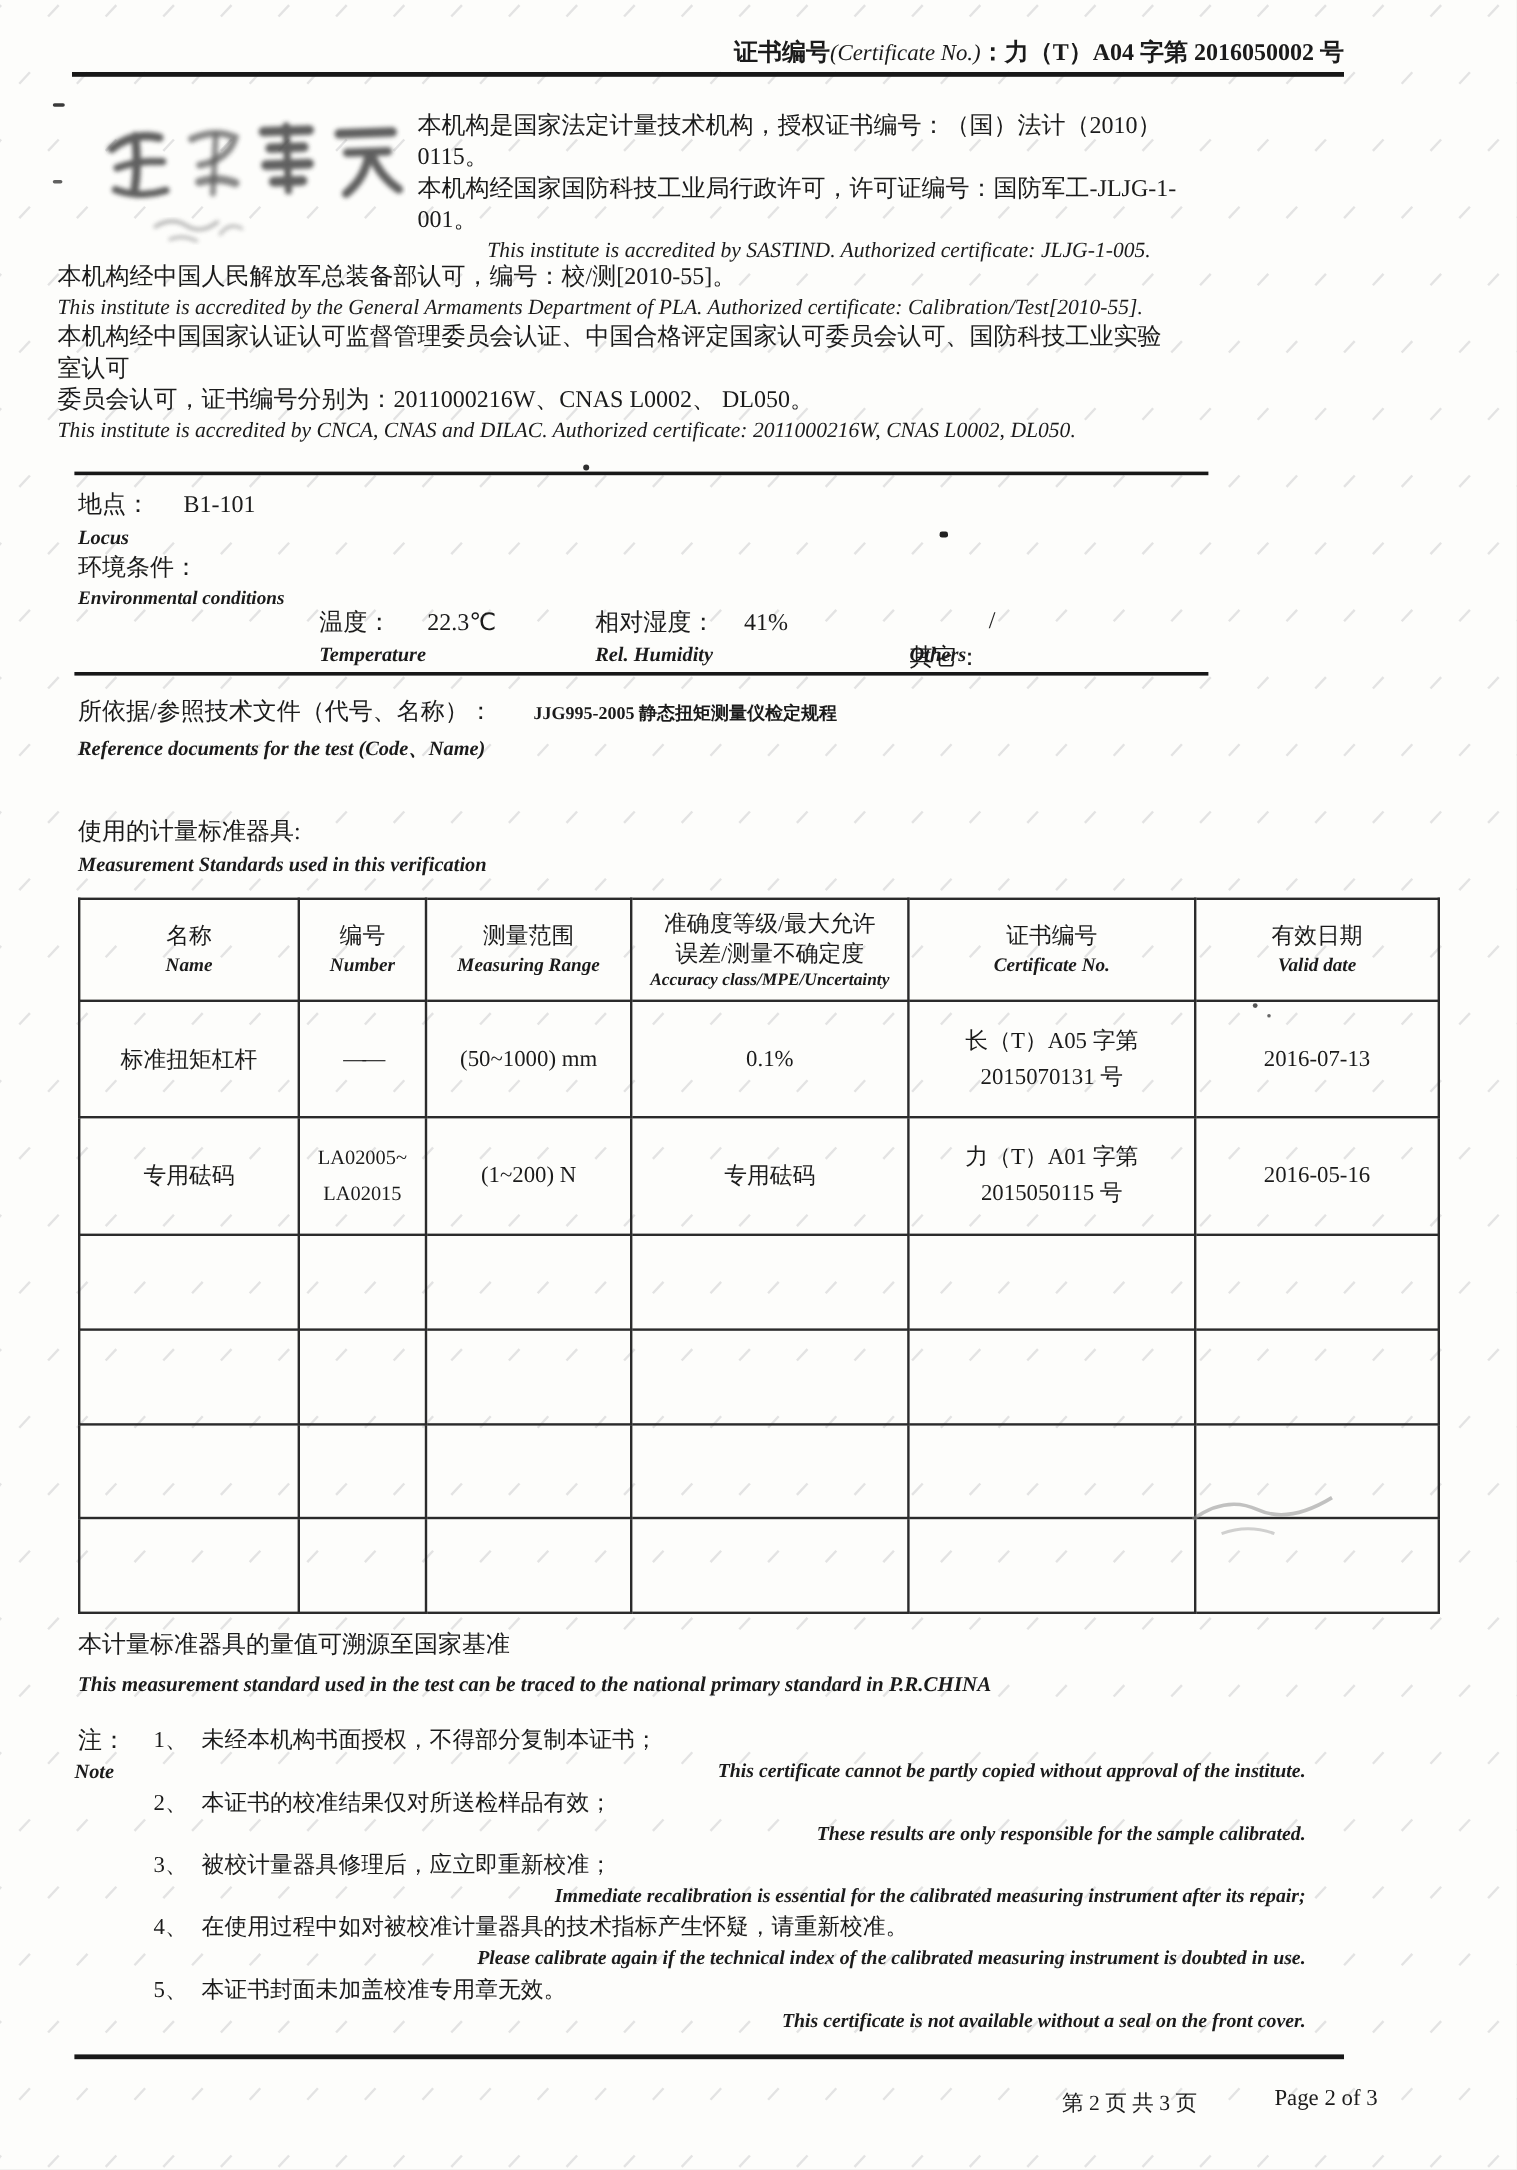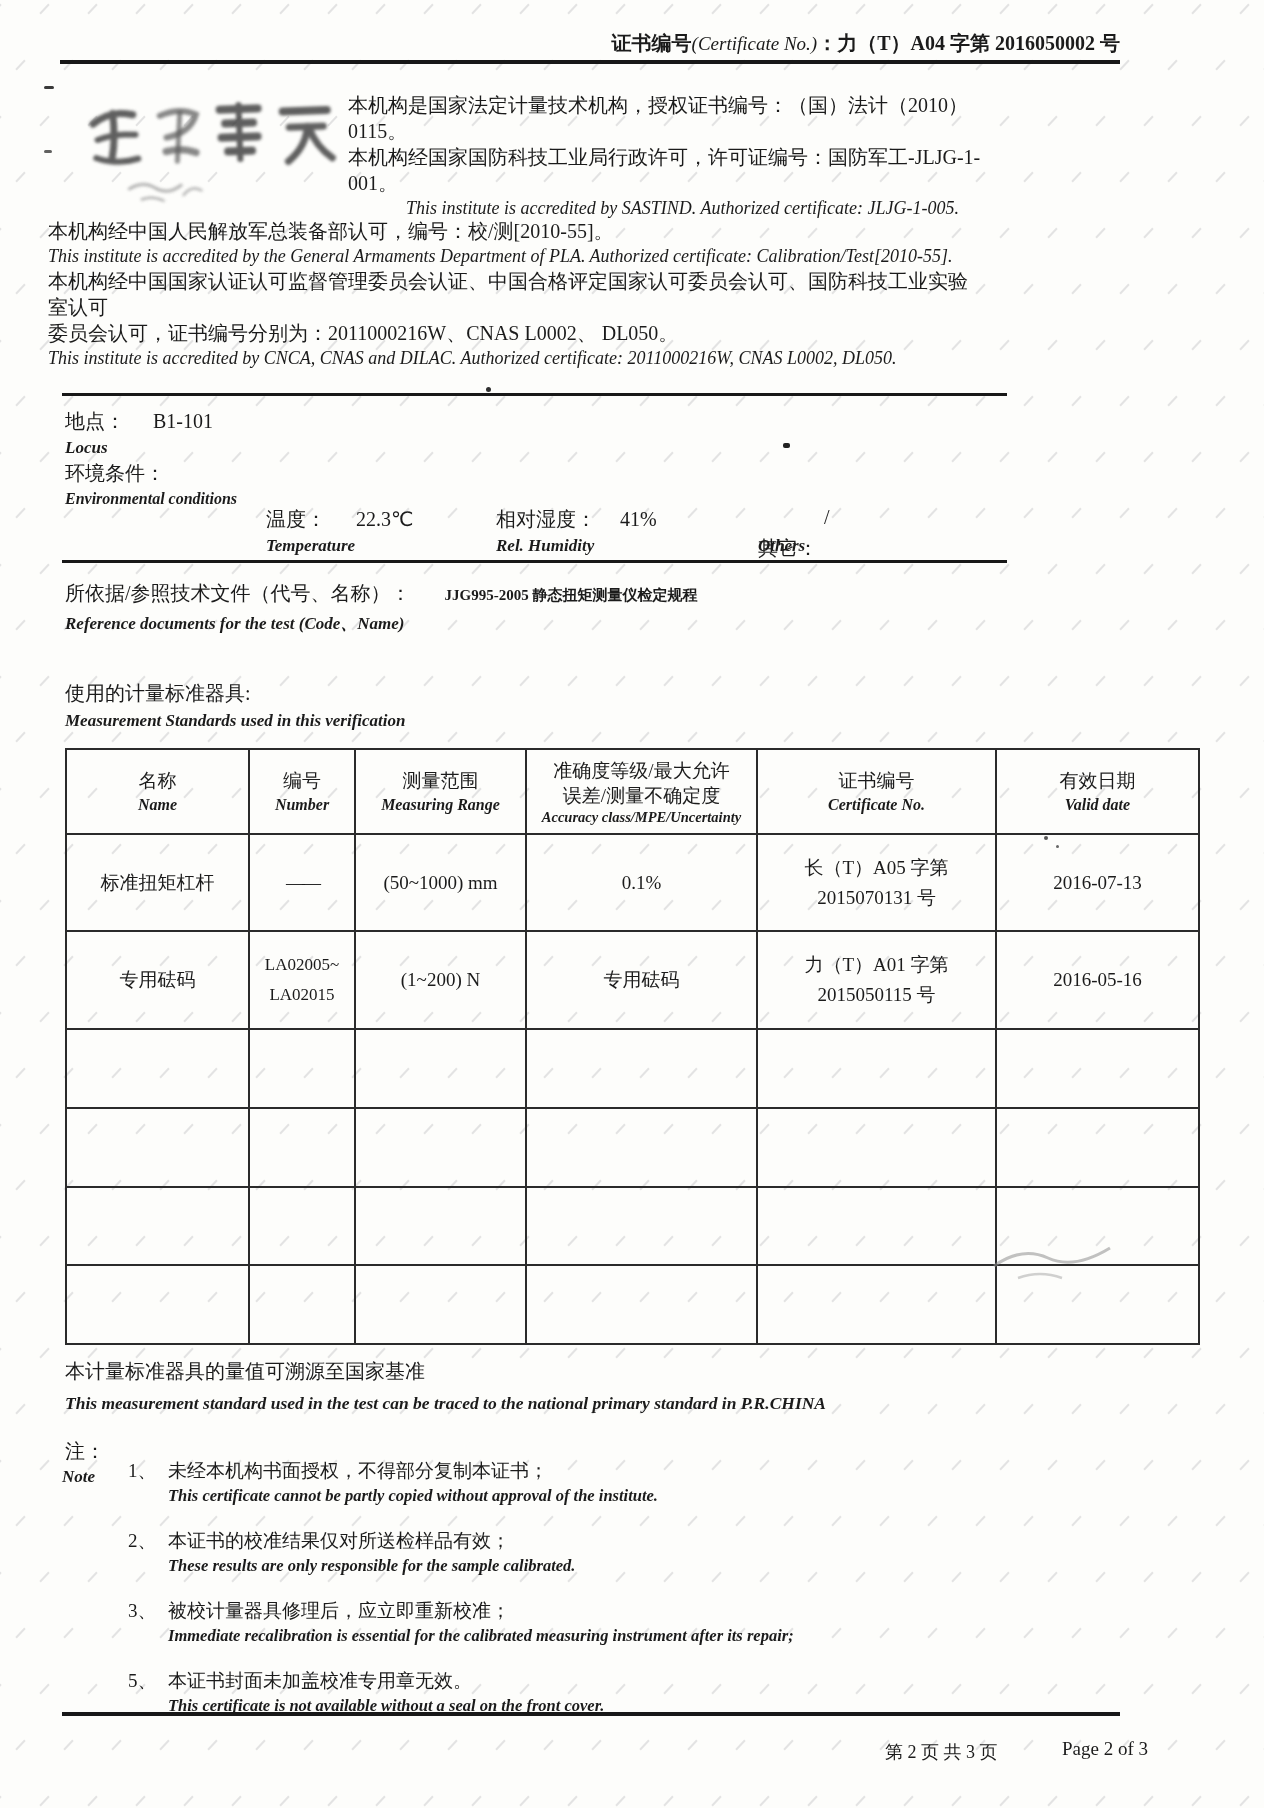--- a/index.html
+++ b/index.html
@@ -44,24 +44,24 @@
   }
   .hcn { font-size:19px; line-height:26px; }
   .hcn.tight { line-height:25px; }
   .hen { font-style:italic; font-weight:bold; font-size:16px; line-height:21px; }
   .hen.small { font-size:14.5px; line-height:18px; }
   .cell-2l div { line-height:30px; }
   .dash { letter-spacing:-3px; font-size:21px; }
 
   
   .notes { position:absolute; left:128px; top:1438px; width:960px; }
-  .note-cn { font-size:19px; line-height:26px; white-space:nowrap;margin-top:20px; }
+  .note-cn { font-size:19px; line-height:26px; white-space:nowrap; }
   .note-num { display:inline-block; width:40px; }
   .note-en { font-style:italic; font-weight:bold; font-size:16.5px; line-height:24px;
-             margin-left:40px; margin-bottom:2px; white-space:nowrap; }
+             margin-left:40px; margin-bottom:2px; white-space:nowrap;text-align:right; }
 
   
   .art { position:absolute; background:#3a3a3a; border-radius:2px; }
 
   .footer-cn { position:absolute; top:1740px; left:885px; font-size:18px; white-space:nowrap; }
   .footer-en { position:absolute; top:1738px; left:1062px; font-size:19px; white-space:nowrap; }
 
   .stamp { position:absolute; left:86px; top:90px; opacity:.82; transform:rotate(-2deg); }
 </style>
 </head>
@@ -1148,20 +1148,24 @@
     </div>
     <div>
       <div class="note-cn"><span class="note-num">2、</span><span>本证书的校准结果仅对所送检样品有效；</span></div>
       <div class="note-en">These results are only responsible for the sample calibrated.</div>
     </div>
     <div>
       <div class="note-cn"><span class="note-num">3、</span><span>被校计量器具修理后，应立即重新校准；</span></div>
       <div class="note-en">Immediate recalibration is essential for the calibrated measuring instrument after its repair;</div>
     </div>
     <div>
+      <div class="note-cn"><span class="note-num">4、</span><span>在使用过程中如对被校准计量器具的技术指标产生怀疑，请重新校准。</span></div>
+      <div class="note-en">Please calibrate again if the technical index of the calibrated measuring instrument is doubted in use.</div>
+    </div>
+    <div>
       <div class="note-cn"><span class="note-num">5、</span><span>本证书封面未加盖校准专用章无效。</span></div>
       <div class="note-en">This certificate is not available without a seal on the front cover.</div>
     </div>
   </div>
 
   <div class="hrule" style="top:1712px; left:62px; width:1058px; height:4px;"></div>
   <div class="footer-cn">第 2 页 共 3 页</div>
   <div class="footer-en">Page 2 of 3</div>
 
   <div class="art" style="left:44px; top:86px; width:10px; height:3px;"></div>

